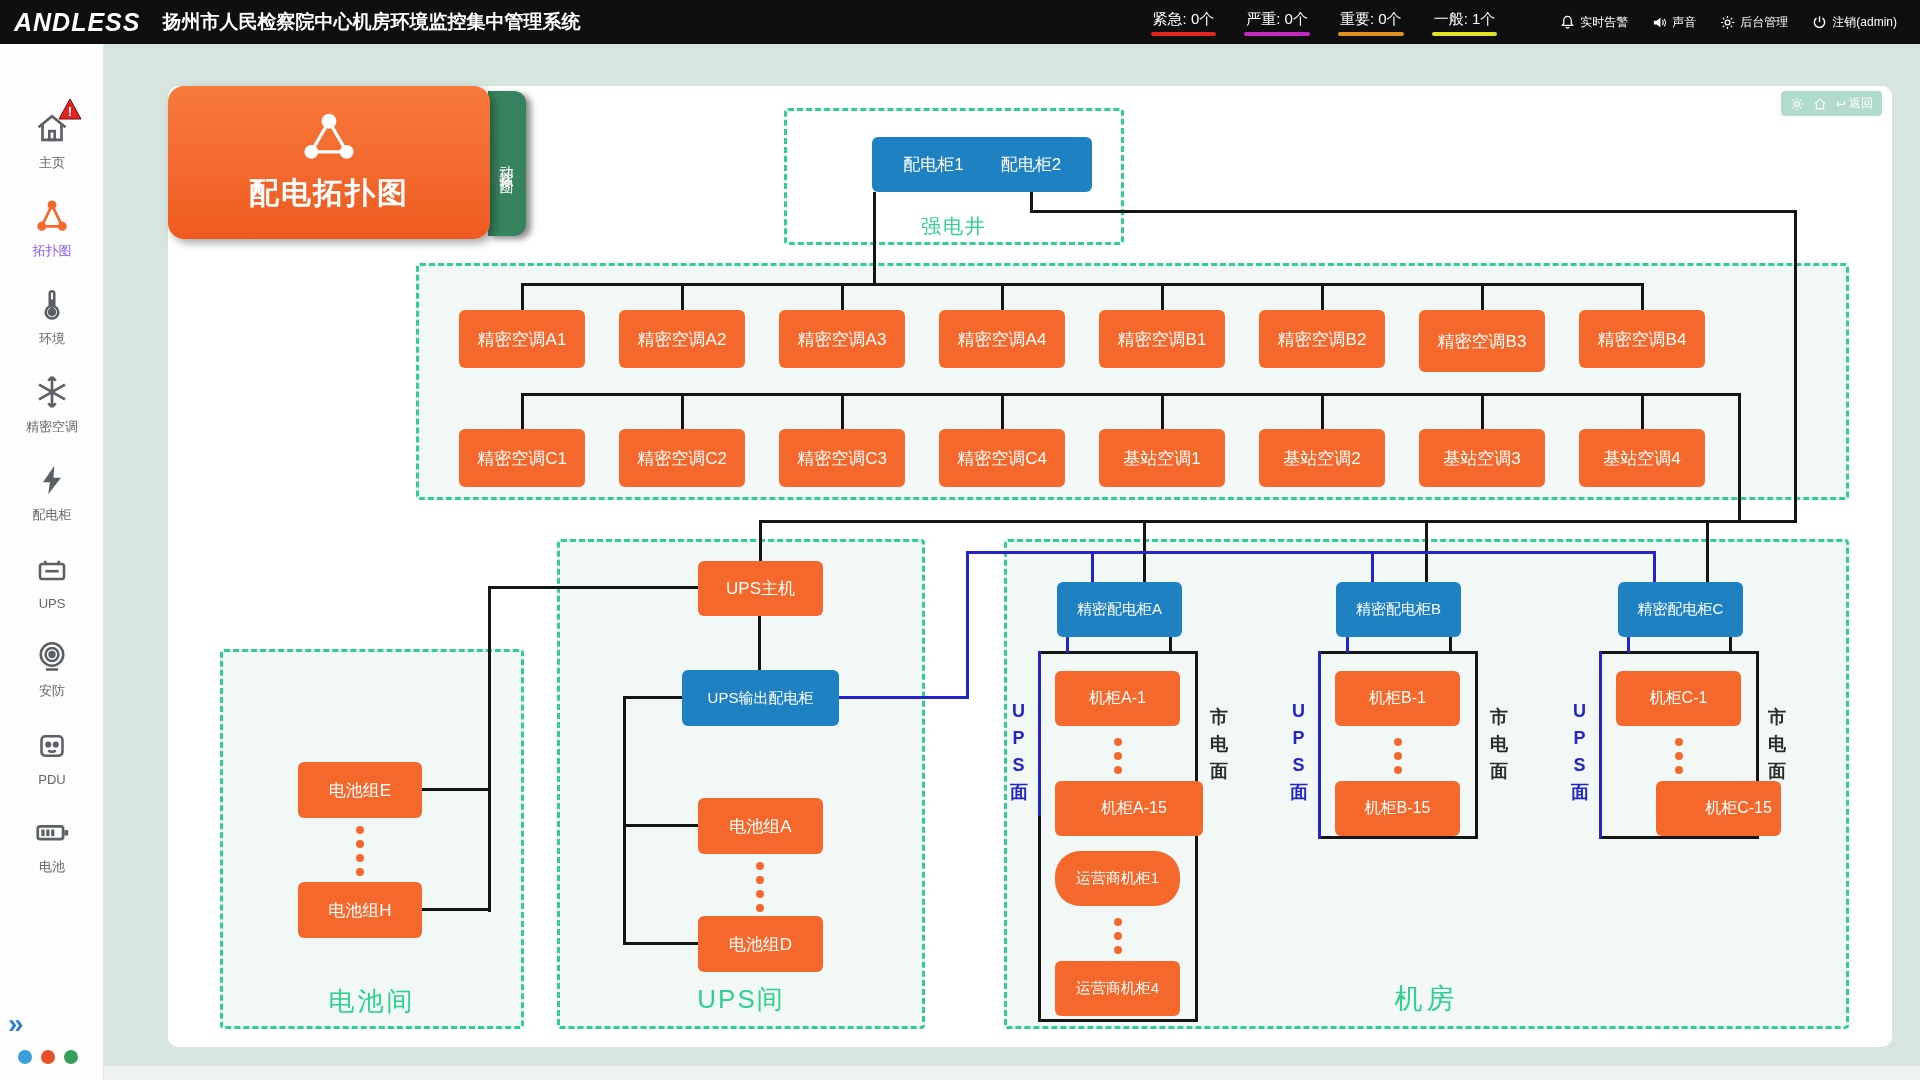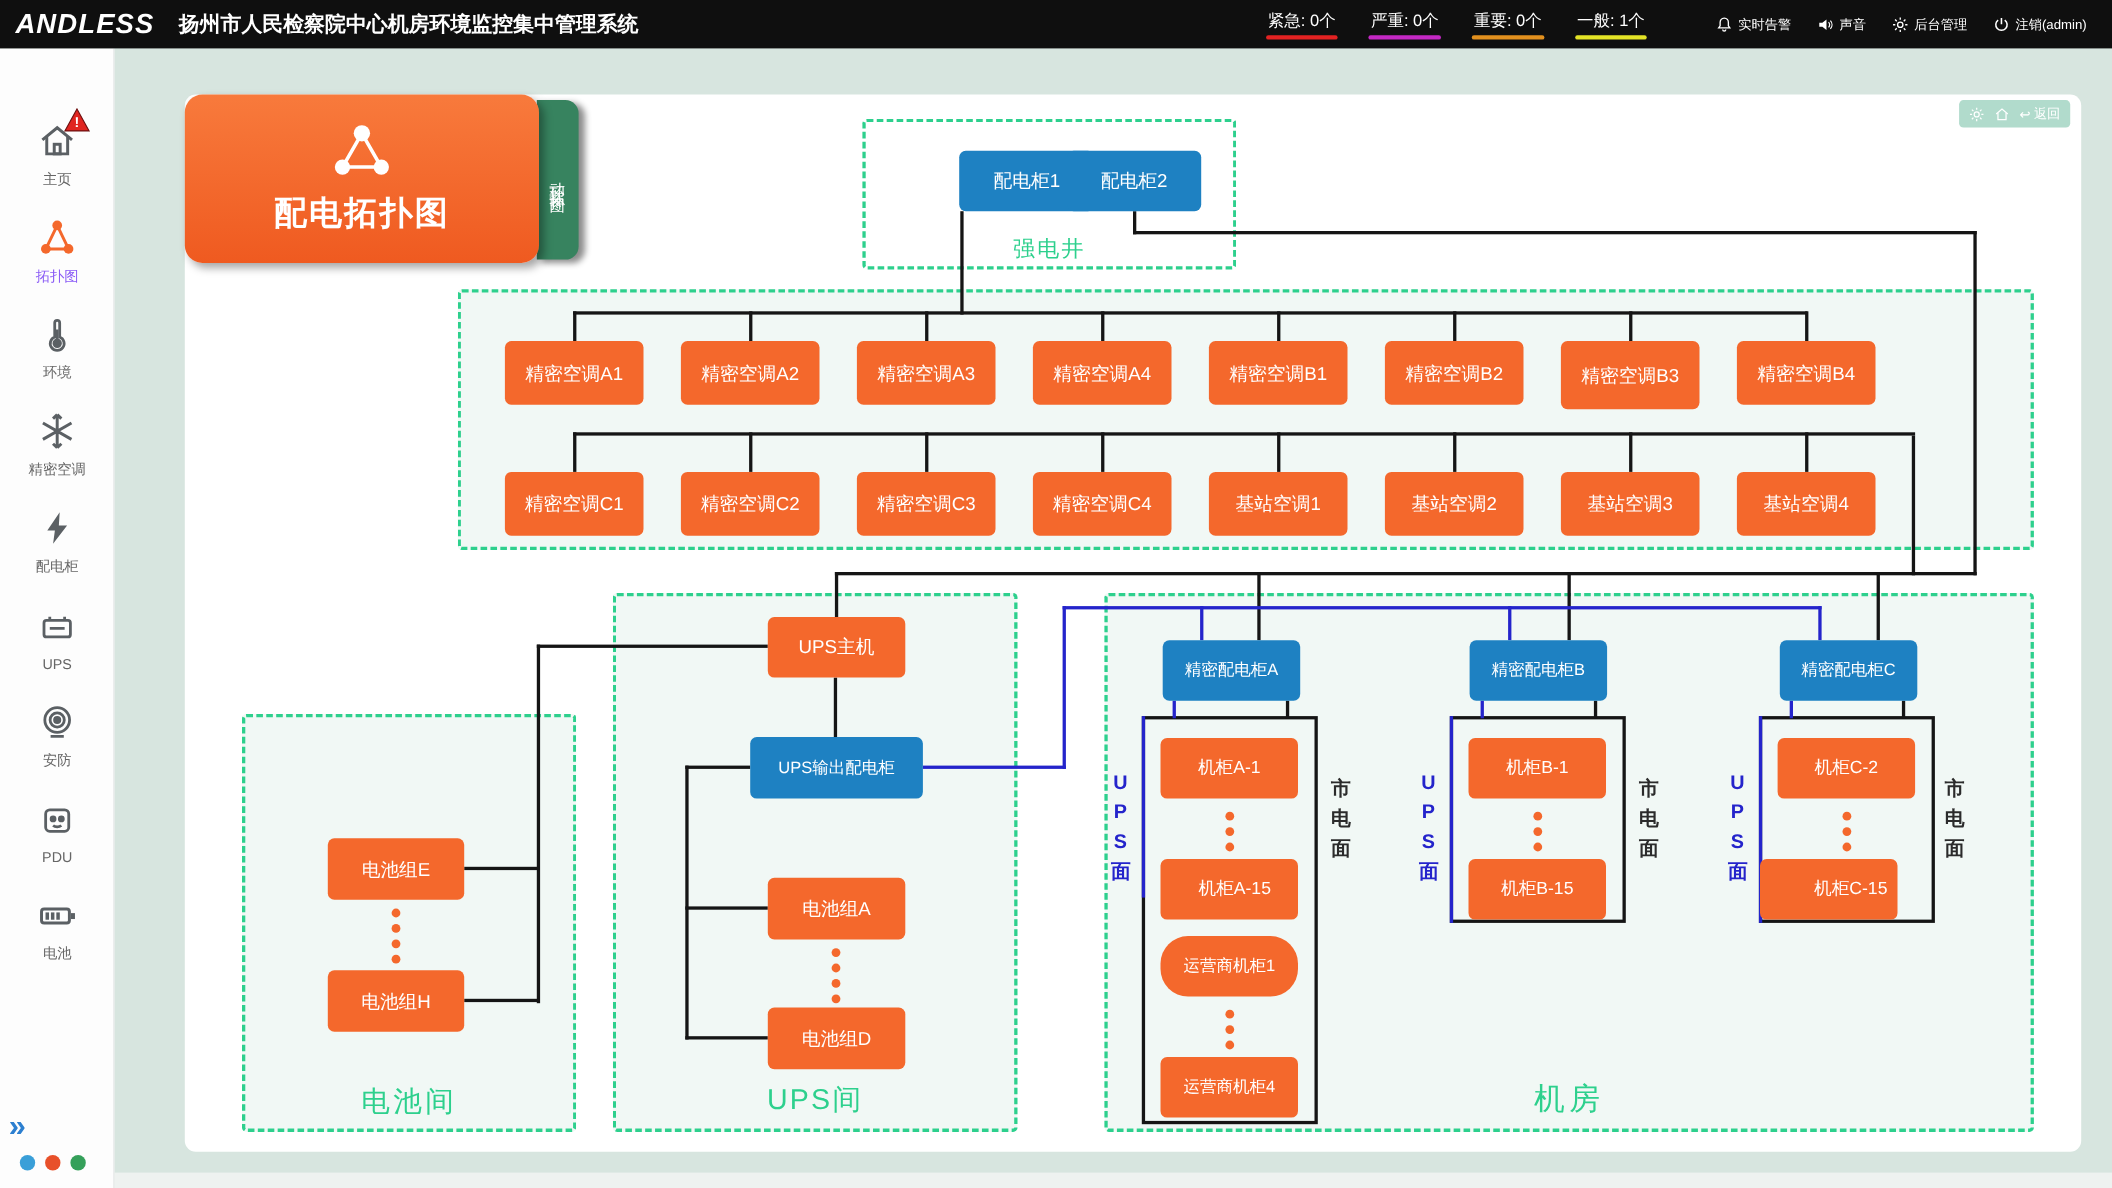--- a/index.html
+++ b/index.html
@@ -405,28 +405,28 @@
     <div class="node orange" style="left:130px; top:676px; width:124px; height:56px;">电池组E</div>
     <div class="node orange" style="left:130px; top:796px; width:124px; height:56px;">电池组H</div>
     <div class="node orange" style="left:530px; top:712px; width:125px; height:56px;">电池组A</div>
     <div class="node orange" style="left:530px; top:830px; width:125px; height:56px;">电池组D</div>
 
     <div class="node blue f15" style="left:889px; top:496px; width:125px; height:55px;">精密配电柜A</div>
     <div class="node blue f15" style="left:1168px; top:496px; width:125px; height:55px;">精密配电柜B</div>
     <div class="node blue f15" style="left:1450px; top:496px; width:125px; height:55px;">精密配电柜C</div>
 
     <div class="node orange f16" style="left:887px; top:585px; width:125px; height:55px;">机柜A-1</div>
-    <div class="node orange f16" style="left:887px; top:695px; width:125px; height:55px;padding-left:10px;">机柜A-15</div>
+    <div class="node orange f16" style="left:887px; top:695px; width:148px; height:55px;padding-left:10px;">机柜A-15</div>
     <div class="node orange f15" style="left:887px; top:765px; width:125px; height:55px;border-radius:25px;">运营商机柜1</div>
     <div class="node orange f15" style="left:887px; top:875px; width:125px; height:55px;">运营商机柜4</div>
 
     <div class="node orange f16" style="left:1167px; top:585px; width:125px; height:55px;">机柜B-1</div>
     <div class="node orange f16" style="left:1167px; top:695px; width:125px; height:55px;">机柜B-15</div>
-    <div class="node orange f16" style="left:1448px; top:585px; width:125px; height:55px;">机柜C-2</div>
-    <div class="node orange f16" style="left:1432px; top:695px; width:125px; height:55px;padding-left:40px;">机柜C-15</div>
+    <div class="node orange f16" style="left:1448px; top:585px; width:125px; height:55px;">机柜C-1</div>
+    <div class="node orange f16" style="left:1488px; top:695px; width:125px; height:55px;padding-left:40px;">机柜C-15</div>
 
     <div class="dots" style="left:188px; top:740px;">
         <i></i>
         <i></i>
         <i></i>
         <i></i>
       </div>
     <div class="dots" style="left:588px; top:776px;">
         <i></i>
         <i></i>

